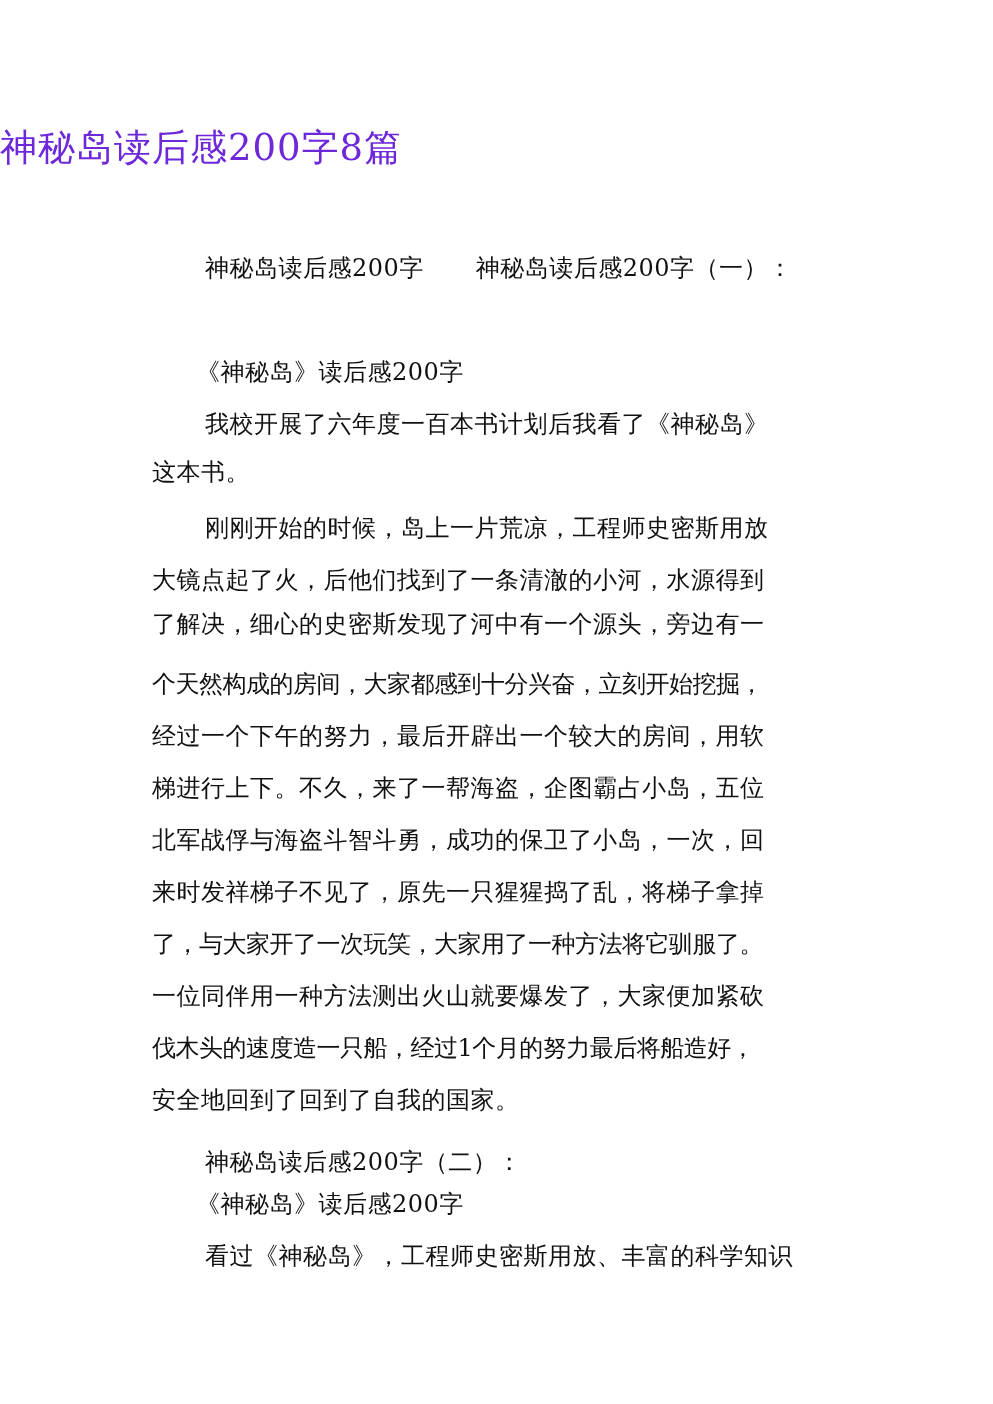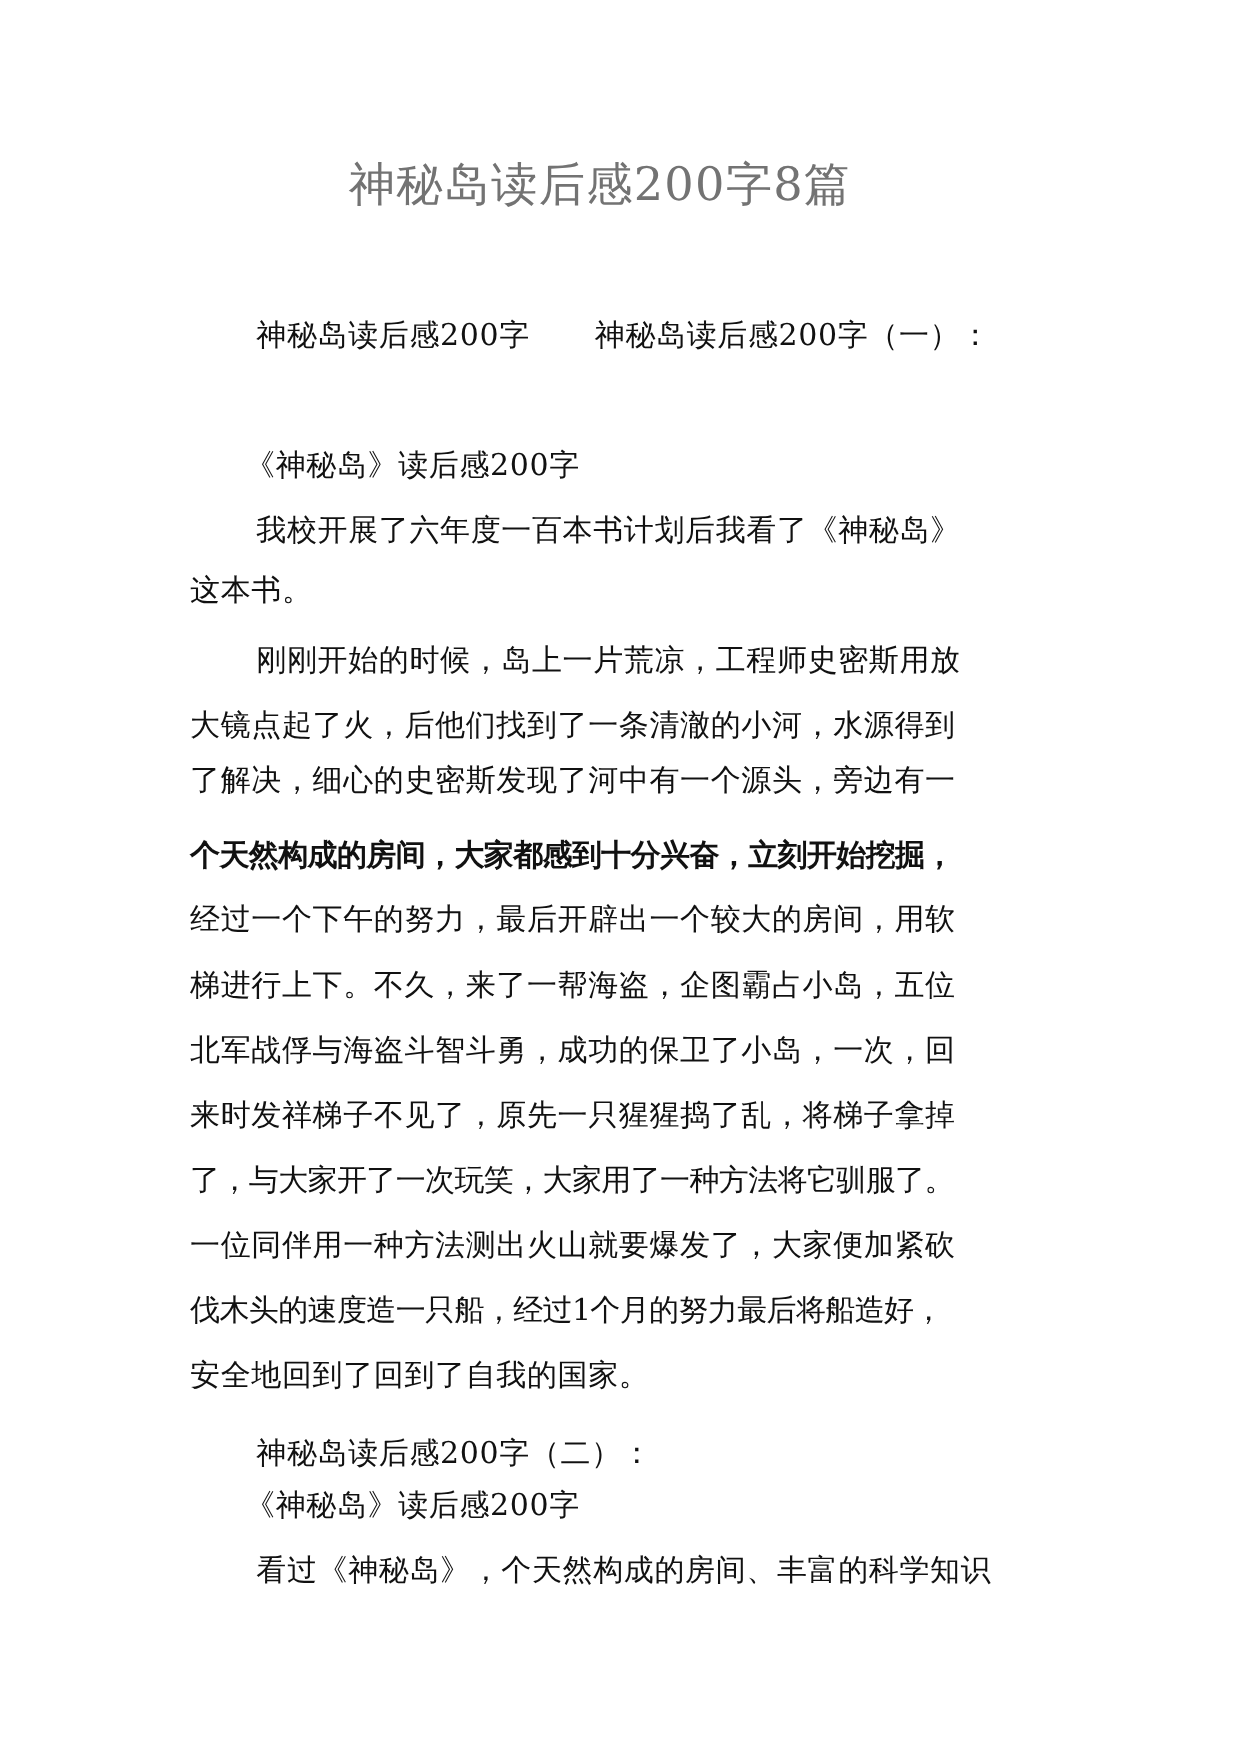--- a/index.html
+++ b/index.html
@@ -1,19 +1,19 @@
 <!DOCTYPE html>
 <html><head>
   <meta charset="utf-8">
   <style>
     html, body { margin: 0; padding: 0; background: #ffffff; }
     body { width: 993px; height: 1404px; position: relative; overflow: hidden;
            font-family: "DejaVu Serif", "Liberation Serif", serif; color: #111111; }
-    .title { position: absolute; left: 0; width: 960px; top: 120px; text-align: center;
-             font-size: 37px; line-height: 56px; letter-spacing: 1px; color: #737373; }
+    .title { position: absolute; left: 0; width: 960px; top: 120px; text-align: left;
+             font-size: 37px; line-height: 56px; letter-spacing: 1px; color: #6d28d9; }
     .line { position: absolute; left: 152px; white-space: nowrap; font-size: 24px;
             line-height: 40px; letter-spacing: 0.5px; }
     .indent { left: 205px; }
     .tight { letter-spacing: -0.5px; }
     .gap { display: inline-block; width: 52px; }
   </style>
 </head>
 <body>
 
 <div>
@@ -22,25 +22,25 @@
   <div class="line indent" style="top:248px;">
     <span>神秘岛读后感200字</span><span class="gap"></span><span>神秘岛读后感200字（一）：</span>
   </div>
 
   <div class="line" style="top:352px;left:196px;">《神秘岛》读后感200字</div>
   <div class="line indent" style="top:404px;">我校开展了六年度一百本书计划后我看了《神秘岛》</div>
   <div class="line" style="top:452px;">这本书。</div>
   <div class="line indent" style="top:508px;">刚刚开始的时候，岛上一片荒凉，工程师史密斯用放</div>
   <div class="line" style="top:560px;">大镜点起了火，后他们找到了一条清澈的小河，水源得到</div>
   <div class="line" style="top:604px;">了解决，细心的史密斯发现了河中有一个源头，旁边有一</div>
-  <div class="line tight" style="top:664px;font-weight:bold;">个天然构成的房间，大家都感到十分兴奋，立刻开始挖掘，</div>
-  <div class="line" style="top:716px;font-family:Liberation Serif, serif;">经过一个下午的努力，最后开辟出一个较大的房间，用软</div>
+  <div class="line tight" style="top:664px;">个天然构成的房间，大家都感到十分兴奋，立刻开始挖掘，</div>
+  <div class="line" style="top:716px;">经过一个下午的努力，最后开辟出一个较大的房间，用软</div>
   <div class="line" style="top:768px;">梯进行上下。不久，来了一帮海盗，企图霸占小岛，五位</div>
   <div class="line" style="top:820px;">北军战俘与海盗斗智斗勇，成功的保卫了小岛，一次，回</div>
   <div class="line" style="top:872px;">来时发祥梯子不见了，原先一只猩猩捣了乱，将梯子拿掉</div>
   <div class="line tight" style="top:924px;">了，与大家开了一次玩笑，大家用了一种方法将它驯服了。</div>
   <div class="line" style="top:976px;">一位同伴用一种方法测出火山就要爆发了，大家便加紧砍</div>
   <div class="line tight" style="top:1028px;">伐木头的速度造一只船，经过1个月的努力最后将船造好，</div>
   <div class="line" style="top:1080px;">安全地回到了回到了自我的国家。</div>
   <div class="line indent" style="top:1142px;">神秘岛读后感200字（二）：</div>
   <div class="line" style="top:1184px;left:196px;">《神秘岛》读后感200字</div>
-  <div class="line indent" style="top:1236px;">看过《神秘岛》，个天然构成的房间、丰富的科学知识</div>
+  <div class="line indent" style="top:1236px;">看过《神秘岛》，工程师史密斯用放、丰富的科学知识</div>
 </div>
 
 </body></html>

